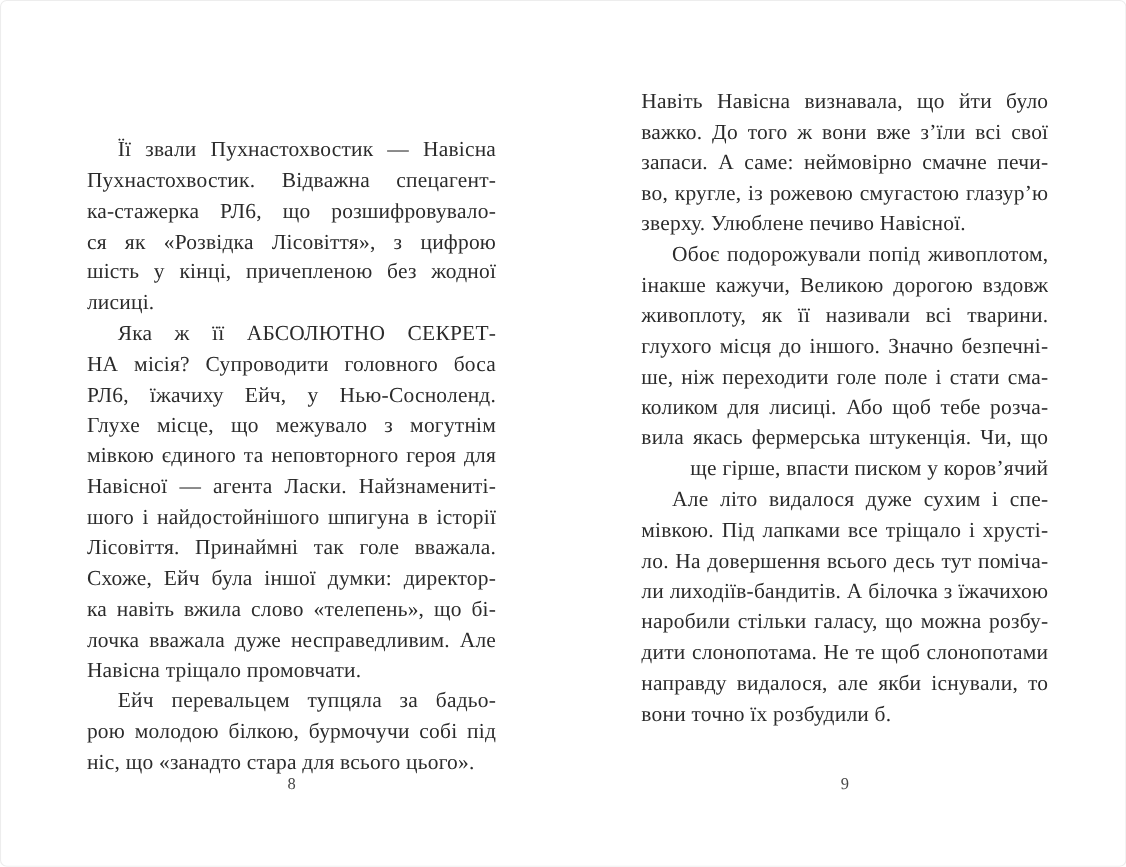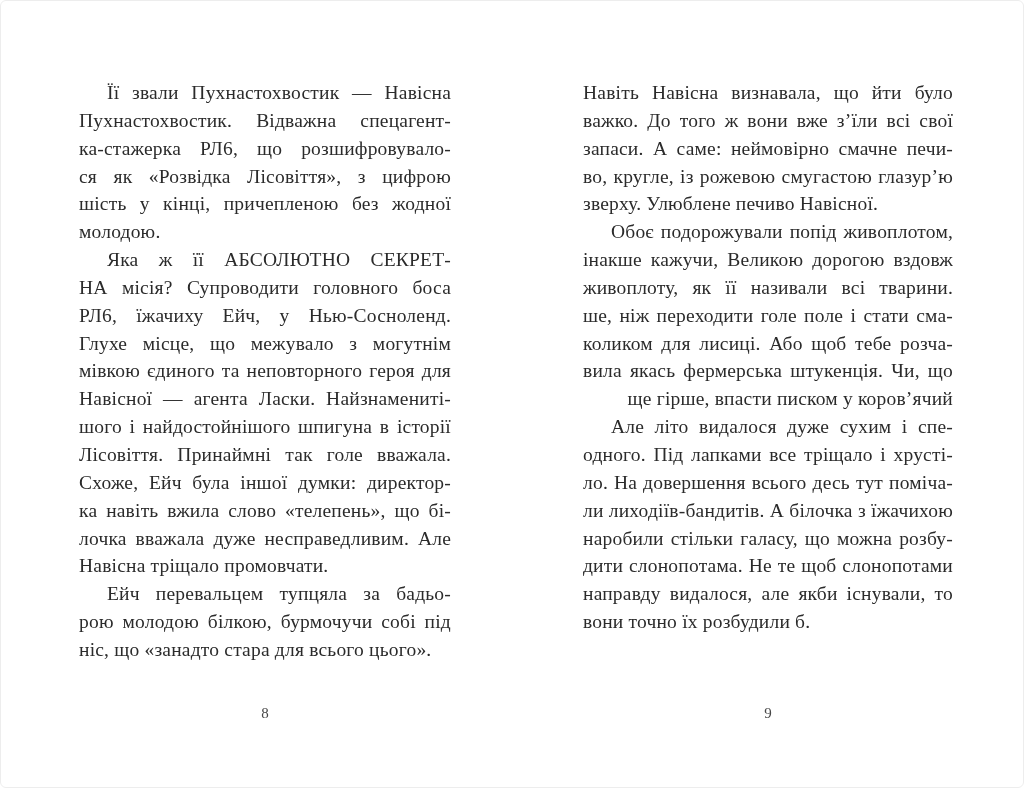--- a/index.html
+++ b/index.html
@@ -15,21 +15,21 @@
     border: 1px solid #ededed;
     border-radius: 6px;
     box-sizing: border-box;
     overflow: hidden;
     font-family: "Liberation Serif", "DejaVu Serif", serif;
   }
   .text-block {
     position: absolute;
     top: 78px;
   }
-  .text-block.left-col  { left: 78px;  width: 372px; }
+  .text-block.left-col  { left: 78px;  width: 372px; margin-top: 44px; }
   .text-block.right-col { left: 582px; width: 370px; }
 
   .paragraph { margin: 0; padding: 0; }
 
   .line {
     height: 27.85px;
     line-height: 27.85px;
     font-size: 19.5px;
     color: #2b2b2b;
     text-align: justify;
@@ -60,21 +60,21 @@
 
 <div class="screen">
 
   <div class="text-block left-col" id="left-col">
       <div class="paragraph">
         <div class="line indent">Її звали Пухнастохвостик — Навісна</div>
         <div class="line">Пухнастохвостик. Відважна спецагент-</div>
         <div class="line">ка-стажерка РЛ6, що розшифровувало-</div>
         <div class="line">ся як «Розвідка Лісовіття», з цифрою</div>
         <div class="line">шість у кінці, причепленою без жодної</div>
-        <div class="line end">молодою.</div>
+        <div class="line end">лисиці.</div>
       </div>
       <div class="paragraph">
         <div class="line indent">Яка ж її АБСОЛЮТНО СЕКРЕТ-</div>
         <div class="line">НА місія? Супроводити головного боса</div>
         <div class="line">РЛ6, їжачиху Ейч, у Нью-Сосноленд.</div>
         <div class="line">Глухе місце, що межувало з могутнім</div>
         <div class="line">мівкою єдиного та неповторного героя для</div>
         <div class="line">Навісної — агента Ласки. Найзнамениті-</div>
         <div class="line">шого і найдостойнішого шпигуна в історії</div>
         <div class="line">Лісовіття. Принаймні так голе вважала.</div>
@@ -95,28 +95,29 @@
         <div class="line">Навіть Навісна визнавала, що йти було</div>
         <div class="line">важко. До того ж вони вже з’їли всі свої</div>
         <div class="line">запаси. А саме: неймовірно смачне печи-</div>
         <div class="line">во, кругле, із рожевою смугастою глазур’ю</div>
         <div class="line end">зверху. Улюблене печиво Навісної.</div>
       </div>
       <div class="paragraph">
         <div class="line indent">Обоє подорожували попід живоплотом,</div>
         <div class="line">інакше кажучи, Великою дорогою вздовж</div>
         <div class="line">живоплоту, як її називали всі тварини.</div>
+        <div class="line">глухого місця до іншого. Значно безпечні-</div>
         <div class="line">ше, ніж переходити голе поле і стати сма-</div>
         <div class="line">коликом для лисиці. Або щоб тебе розча-</div>
         <div class="line">вила якась фермерська штукенція. Чи, що</div>
         <div class="line end">ще гірше, впасти писком у коров’ячий кізяк.</div>
       </div>
       <div class="paragraph">
         <div class="line indent">Але літо видалося дуже сухим і спе-</div>
-        <div class="line">одного. Під лапками все тріщало і хрусті-</div>
+        <div class="line">мівкою. Під лапками все тріщало і хрусті-</div>
         <div class="line">ло. На довершення всього десь тут поміча-</div>
         <div class="line">ли лиходіїв-бандитів. А білочка з їжачихою</div>
         <div class="line">наробили стільки галасу, що можна розбу-</div>
         <div class="line">дити слонопотама. Не те щоб слонопотами</div>
         <div class="line">направду видалося, але якби існували, то</div>
         <div class="line end">вони точно їх розбудили б.</div>
       </div>
     </div>
 
   <div class="page-number left-num">8</div>

